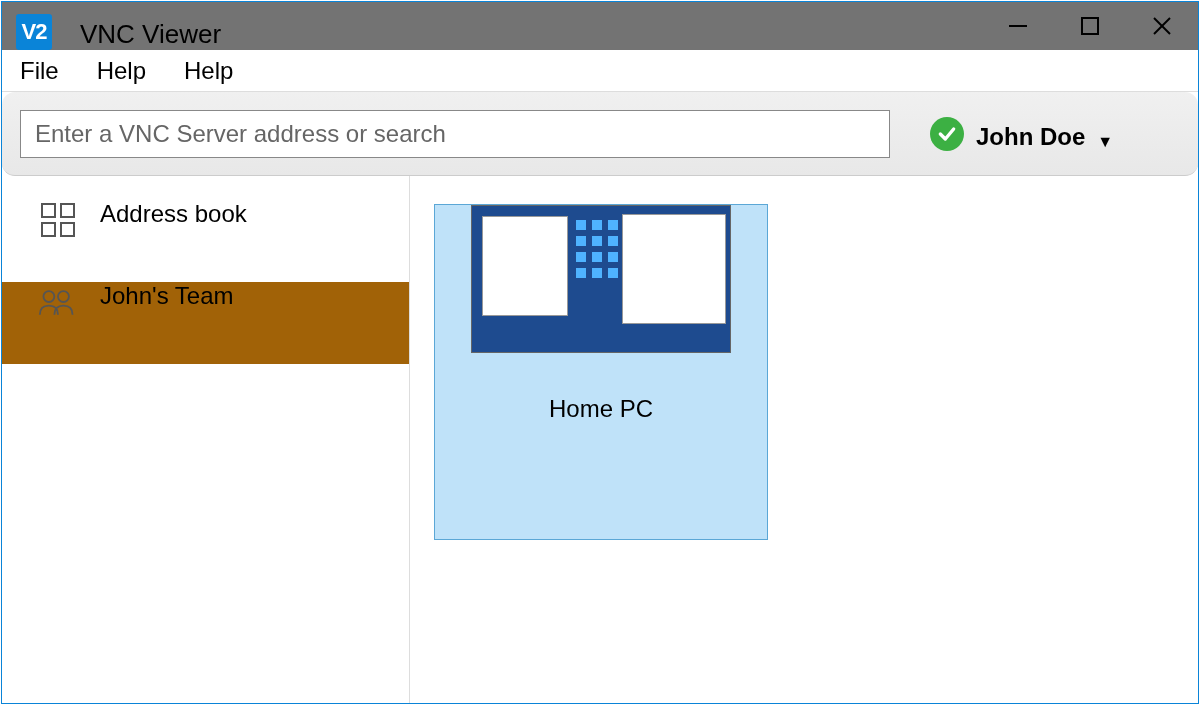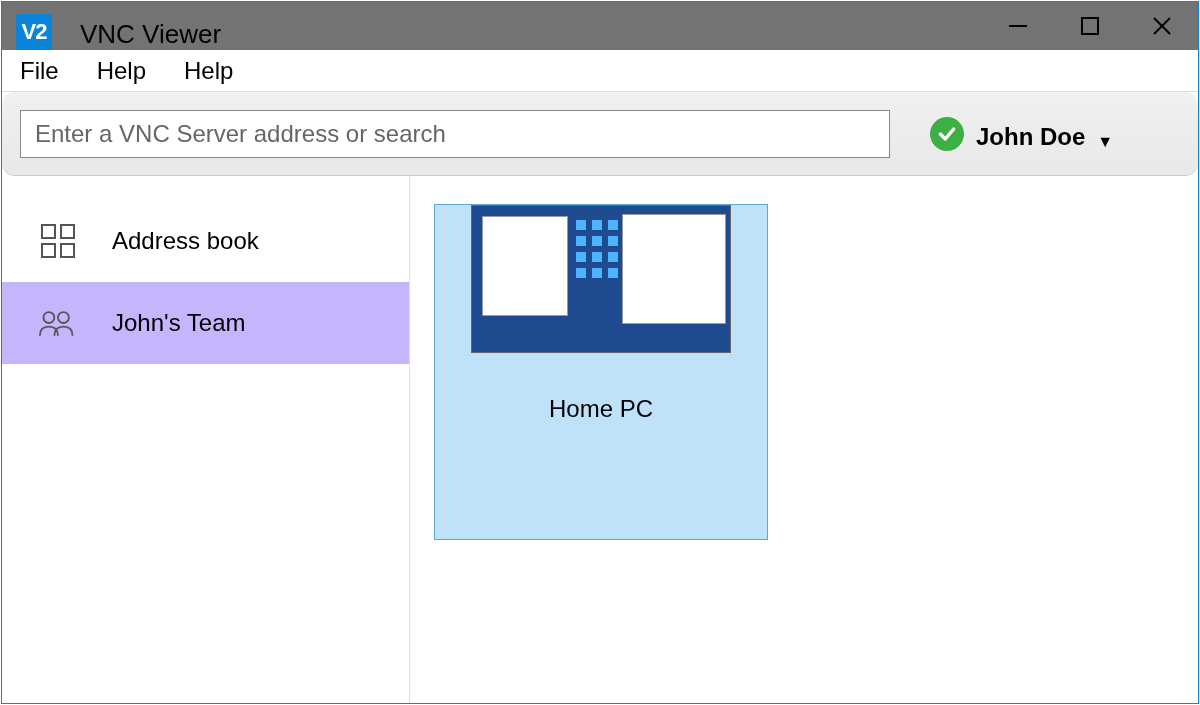--- a/index.html
+++ b/index.html
@@ -15,22 +15,22 @@
 .toolbar { height: 84px; background: linear-gradient(#f0f0f0, #e8e8e8); border-bottom: 1px solid #ccc; display: flex; align-items: center; padding: 0 18px; gap: 40px; border-radius: 13px; }
 .search-input { flex: 1; height: 48px; border: 1px solid #888; background: #fff; font-size: 24px; padding: 0 14px; color: #666; max-width: 870px; }
 .search-input::placeholder { color: #666; }
 .user-area { display: flex; align-items: flex-end; gap: 12px; cursor: pointer; }
 .status-dot { width: 34px; height: 34px; border-radius: 50%; background: #3cb043; display: flex; align-items: center; justify-content: center; }
 .status-dot svg { width: 20px; height: 20px; }
 .user-name { font-size: 24px; font-weight: 600; color: #000; }
 .chevron { font-size: 16px; color: #000; }
 .body-area { flex: 1; display: flex; background: #fff; }
 .sidebar { width: 408px; border-right: 1px solid #ddd; padding-top: 24px; }
-.side-item { height: 82px; display: flex; align-items: center; padding-left: 36px; gap: 34px; cursor: pointer; font-size: 24px; color: #000; }
-.side-item.selected { background: #c4b5fd; }
+.side-item { height: 82px; display: flex; align-items: flex-start; padding-left: 36px; gap: 22px; cursor: pointer; font-size: 24px; color: #000; }
+.side-item.selected { background: #a16207; }
 .side-icon { width: 40px; height: 40px; display: flex; align-items: center; justify-content: center; }
 .content { flex: 1; display: flex; gap: 36px; padding: 28px 24px; align-items: flex-start; }
 .conn-card { width: 334px; height: 336px; display: flex; flex-direction: column; align-items: center; justify-content: flex-start; cursor: pointer; border: 1px solid transparent; }
 .conn-card.selected { background: #bfe2f9; border: 1px solid #5ba7d6; }
 .thumb { width: 260px; height: 148px; background: #1e4b8f; border: 1px solid #666; position: relative; overflow: hidden; }
 .thumb-dark { background: #0a1929; }
 .thumb-win { position: absolute; background: #fff; border: 1px solid #999; }
 .thumb-win.tw1 { left: 10px; top: 10px; width: 86px; height: 100px; }
 .thumb-win.tw2 { left: 150px; top: 8px; width: 104px; height: 110px; }
 .thumb-grid { position: absolute; left: 104px; top: 14px; display: grid; grid-template-columns: repeat(3, 10px); gap: 6px; }

